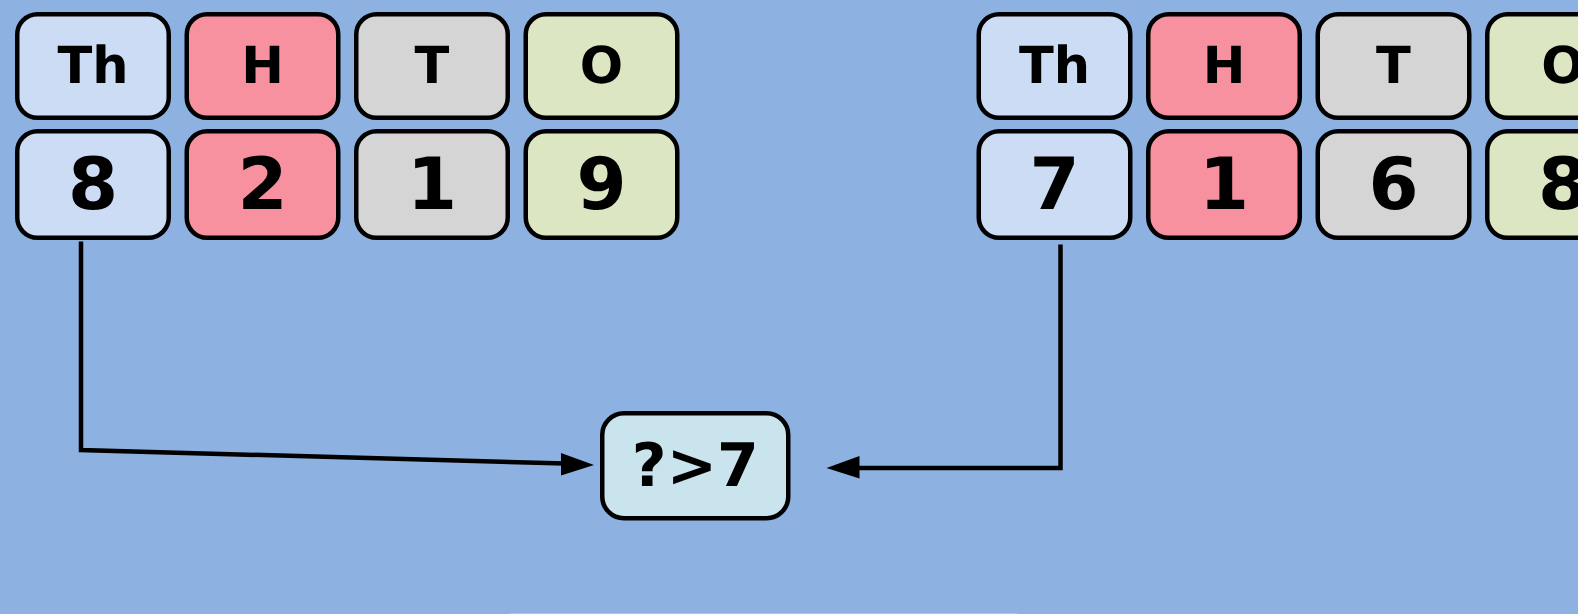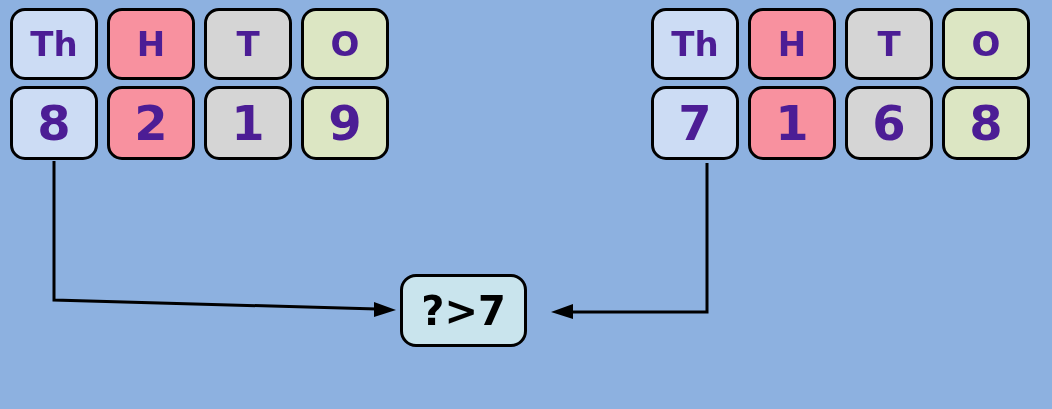--- a/index.html
+++ b/index.html
@@ -19,29 +19,29 @@
   }
   .pv-group.left  { left: 10px; }
   .pv-group.right { left: 651px; }
   .row {
     display: flex;
     gap: 9px;
   }
   .row + .row { margin-top: 6px; }
   .cell {
     box-sizing: border-box;
-    width: 88px;
+    width: 104px;
     height: 72px;
     border: 3px solid #000;
     border-radius: 15px;
     display: flex;
     align-items: center;
     justify-content: center;
     font-weight: bold;
-    color: #4c1d95;
+    color: #000000;
   }
   .header-row .cell { font-size: 34px; }
   .digit-row  .cell { height: 74px; font-size: 48px; }
   .compare-box {
     position: absolute;
     box-sizing: border-box;
     left: 400px;
     top: 274px;
     width: 127px;
     height: 73px;

